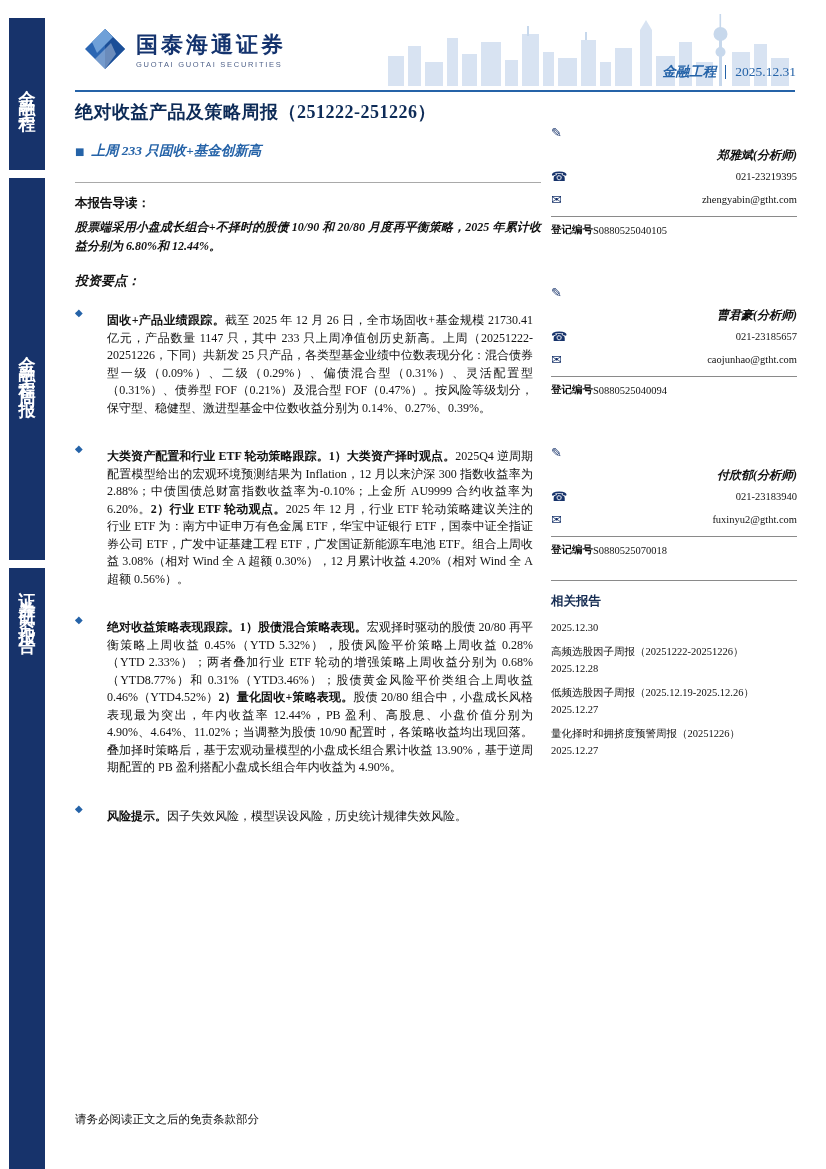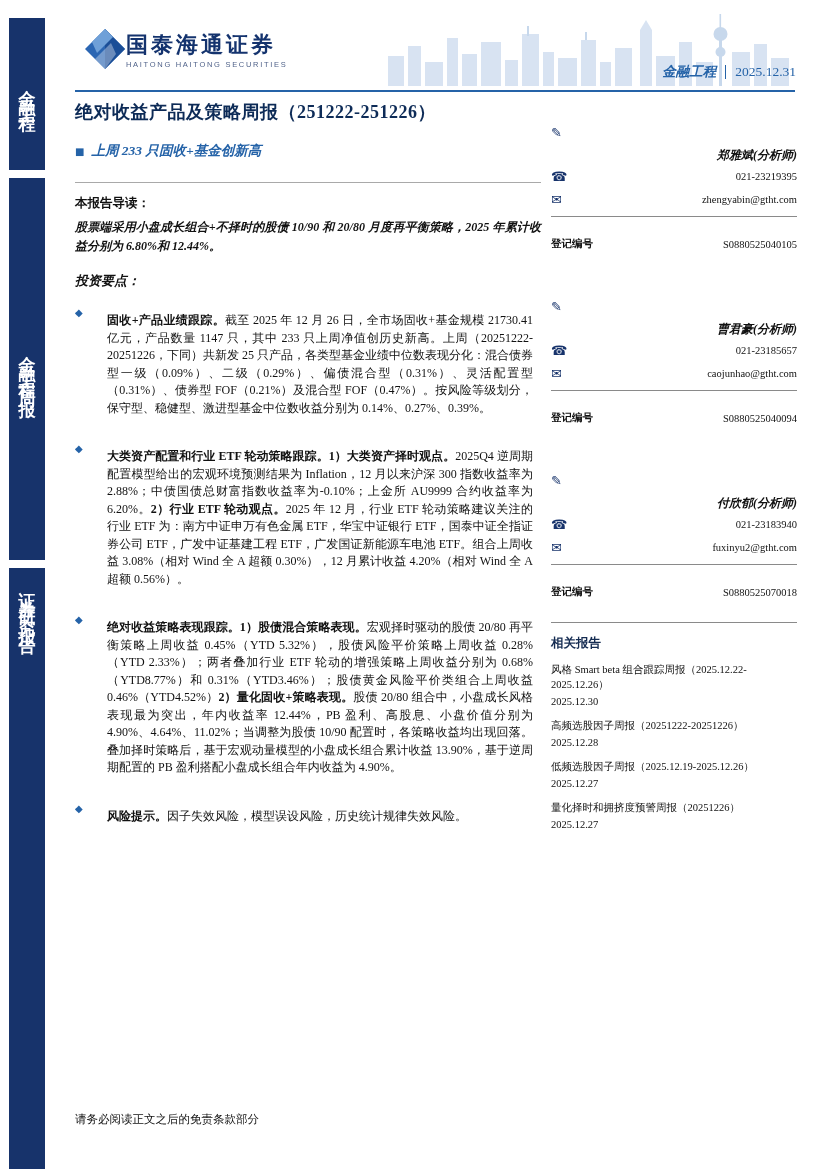--- a/index.html
+++ b/index.html
@@ -10,21 +10,21 @@
   .side-seg{position:absolute;left:9px;width:36px;background:#17336B;display:flex;
             justify-content:center;align-items:center;}
   .side-seg span{writing-mode:vertical-rl;text-orientation:upright;color:#fff;font-weight:bold;
                  font-size:17px;letter-spacing:9px;}
   .seg1{top:18px;height:152px;}
   .seg2{top:178px;height:382px;}
   .seg3{top:568px;height:601px;align-items:flex-start;}
   .seg3 span{padding-top:10px;}
 
   
-  .brand{position:absolute;top:28px;left:84px;display:flex;align-items:center;}
+  .brand{position:absolute;top:28px;left:84px;display:flex;align-items:center;gap:10px;}
   .brand-cn{font-size:22px;font-weight:bold;color:#14336E;letter-spacing:3px;line-height:1.1;}
   .brand-en{font-size:7.5px;color:#51638a;letter-spacing:1.7px;margin-top:3px;
             font-family:"Liberation Sans","DejaVu Sans",sans-serif;}
   .skyline{position:absolute;top:12px;right:28px;opacity:.9;}
   .cat-date{position:absolute;top:63px;right:30px;display:flex;align-items:center;gap:9px;
             color:#2563A8;font-size:13.5px;}
   .cat{font-weight:bold;font-style:italic;}
   .cd-divider{width:1px;height:14px;background:#2563A8;}
   .header-rule{position:absolute;top:90px;left:75px;width:720px;height:2px;background:#2563A8;}
 
@@ -45,22 +45,22 @@
            font-family:"DejaVu Sans",sans-serif;}
   .point p{margin:8px;font-size:12px;line-height:17.5px;text-align:justify;flex:1;}
 
   
   .right-col{position:absolute;top:100px;left:551px;width:246px;}
   .analyst{margin-bottom:23px;}
   .a-row{display:flex;justify-content:space-between;align-items:center;min-height:21px;padding:1px 0;}
   .a-icon{color:#17336B;font-size:13px;font-style:normal;font-family:"DejaVu Sans",sans-serif;}
   .a-name{font-weight:bold;font-style:italic;font-size:12px;margin-top:46px;}
   .a-val{font-size:10.5px;}
-  .reg-row{border-top:1px solid #8a8a8a;margin-top:5px;padding-top:20px;display:flex;
-           justify-content:space-between;align-items:center;}
+  .reg-row{border-top:1px solid #8a8a8a;margin-top:5px;padding-top:6px;display:flex;
+           align-items:center;}
   .reg-label{font-weight:bold;font-size:10.5px;}
   .reg-no{font-size:10.5px;}
   .related{border-top:1px solid #8a8a8a;margin-top:2px;padding-top:12px;}
   .related-heading{font-weight:bold;font-size:12.5px;color:#152c52;margin-bottom:10px;}
   .related-item{margin-bottom:9px;font-size:10.5px;line-height:15px;}
   .r-date{display:block;margin-top:2px;}
 
   .footer{position:absolute;top:1112px;left:75px;font-size:11.5px;margin:0;}
 </style>
 </head>
@@ -82,21 +82,21 @@
     <span>
       <svg width="42" height="42" viewBox="0 0 42 42">
         <polygon points="21,1 41,21 21,41 1,21" fill="#2B66B3"></polygon>
         <polygon points="21,1 41,21 21,41" fill="#1B4E97"></polygon>
         <polygon points="21,1 29,9 13,25 8,14" fill="#6FA0D8"></polygon>
         <polygon points="21,41 11,31 27,15 32,26" fill="#ffffff" opacity="0.35"></polygon>
       </svg>
     </span>
     <span style="display:inline-block;">
       <div class="brand-cn">国泰海通证券</div>
-      <div class="brand-en">HAITONG HAITONG SECURITIES</div>
+      <div class="brand-en">GUOTAI GUOTAI SECURITIES</div>
     </span>
   </div>
 
   <span class="skyline">
     <svg width="410" height="74" viewBox="0 0 410 74">
       <g fill="#d4e1f1">
         <rect x="0" y="44" width="16" height="30"></rect>
         <rect x="20" y="34" width="13" height="40"></rect>
         <rect x="37" y="50" width="18" height="24"></rect>
         <rect x="59" y="26" width="11" height="48"></rect>
@@ -224,21 +224,20 @@
       </div>
       <div class="reg-row">
         <span class="reg-label">登记编号</span>
         <span class="reg-no">S0880525070018</span>
       </div>
     </div>
 
     <div class="related">
       <div class="related-heading">相关报告</div>
       <div class="related-item">
-        <span>风格 Smart beta 组合跟踪周报（2025.12.22-2025.12.26）</span>
         <span class="r-date">2025.12.30</span>
       </div>
       <div class="related-item">
         <span>高频选股因子周报（20251222-20251226）</span>
         <span class="r-date">2025.12.28</span>
       </div>
       <div class="related-item">
         <span>低频选股因子周报（2025.12.19-2025.12.26）</span>
         <span class="r-date">2025.12.27</span>
       </div>

